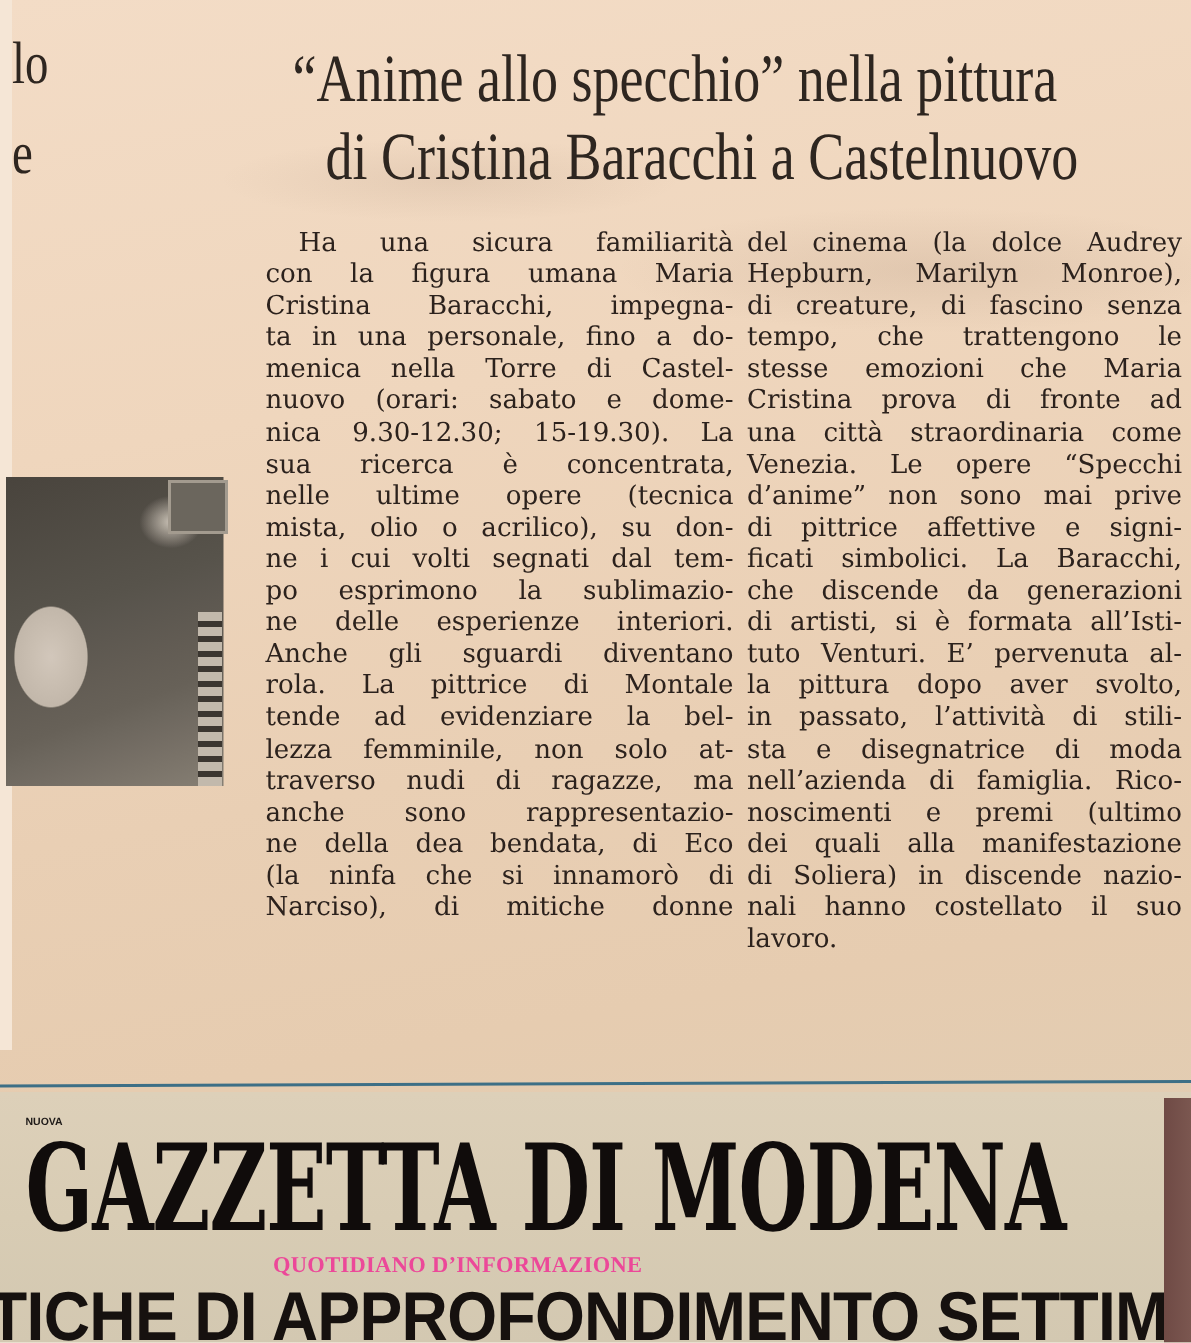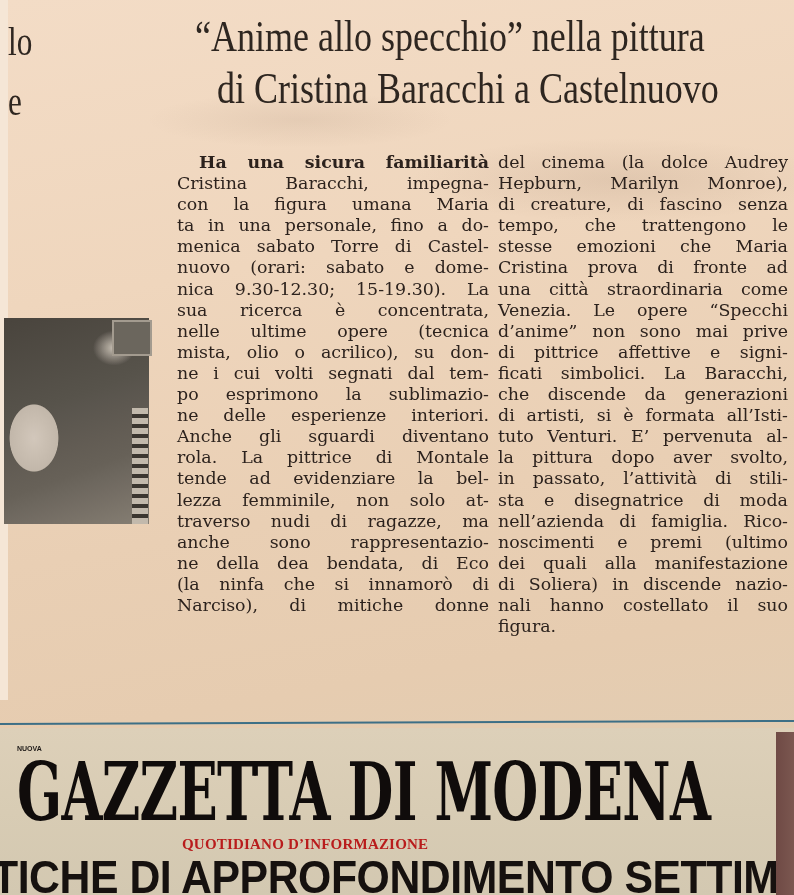--- a/index.html
+++ b/index.html
@@ -13,21 +13,21 @@
       position:absolute; left:0; top:0; width:794px; height:720px; pointer-events:none;
       background:
         radial-gradient(ellipse 300px 60px at 620px 180px, rgba(120,90,70,0.12), transparent 70%),
         radial-gradient(ellipse 220px 40px at 300px 120px, rgba(120,90,70,0.10), transparent 70%);
     }
     .edge-left { position:absolute; left:0; top:0; width:8px; height:700px; background:#f5e6d6; }
     .prev-col { position:absolute; left:8px; font-family:"Liberation Serif", serif; font-size:40px; color:#2e2620; transform:scaleX(0.78); transform-origin:left; }
     .prev-1 { top:18px; }
     .prev-2 { top:78px; }
     .headline {
-      position:absolute; left:195px; top:10px; width:600px;
+      position:absolute; left:195px; top:26px; width:600px;
       font-family:"Liberation Serif", serif; font-size:45px; line-height:52px; color:#2e2620;
       text-align:right;
     }
     .headline .line { display:block; white-space:nowrap; transform:scaleX(0.80); transform-origin:left; }
     .headline .l2 { margin-left:22px; }
     .photo {
       position:absolute; left:4px; top:318px; width:145px; height:206px;
       background:
         radial-gradient(ellipse 40px 55px at 30px 120px, #d8c6b2 0%, #c9b6a0 60%, transparent 62%),
         radial-gradient(ellipse 30px 25px at 110px 30px, #cfc0ad 0%, transparent 70%),
@@ -37,39 +37,39 @@
     .photo .frame { position:absolute; left:108px; top:2px; width:36px; height:32px; border:2px solid #a89a86; background:#6e6656; }
     .photo .strip { position:absolute; left:128px; top:90px; width:16px; height:116px; background:repeating-linear-gradient(180deg,#c8b8a2 0 6px,#3d362c 6px 10px); }
     .body-col {
       position:absolute; top:152px;
       font-family:"DejaVu Serif", serif; font-size:17.4px; line-height:21.1px; color:#2c221d;
       text-align:justify; text-align-last:justify;
     }
     .col1 { left:177px; width:312px; }
     .col2 { left:498px; width:290px; }
     .body-col .ln { display:block; white-space:nowrap; height:21.1px; overflow:visible; }
-    .body-col .ln.indent { padding-left:22px;font-weight:bold; }
+    .body-col .ln.indent { padding-left:22px; }
     .body-col .ln.last { text-align-last:left; }
     .rule {
       position:absolute; left:0; top:723px; width:794px; height:2px;
       background:#3d6f86; transform:rotate(-0.22deg); transform-origin:left;
     }
     .masthead-area {
       position:absolute; left:0; top:728px; width:794px; height:167px;
       background: linear-gradient(180deg, #ddd0b9 0%, #d8ccb4 50%, #d3c8b1 100%);
     }
     .nuova { position:absolute; left:17px; top:745px; font-family:"Liberation Sans", sans-serif; font-size:7px; font-weight:bold; color:#1d1917; }
     .masthead {
       position:absolute; left:17px; top:747px; font-family:"DejaVu Serif", serif; font-weight:bold;
       font-size:80px; line-height:90px; color:#100c0b; letter-spacing:-1px;
       transform:scaleX(0.66); transform-origin:left; white-space:nowrap;
     }
     .tagline {
       position:absolute; left:182px; top:836px; font-family:"Liberation Serif", serif; font-weight:bold;
-      font-size:15px; color:#b91c1c; white-space:nowrap; letter-spacing:0.2px;
+      font-size:15px; color:#ec4899; white-space:nowrap; letter-spacing:0.2px;
     }
     .banner {
       position:absolute; left:-8px; top:853px; font-family:"Liberation Sans", sans-serif; font-weight:bold;
       font-size:46px; line-height:48px; color:#16110f; white-space:nowrap; letter-spacing:-0.5px;
       transform:scaleX(0.93); transform-origin:left;
     }
     .edge-right { position:absolute; left:776px; top:732px; width:18px; height:163px; background:linear-gradient(90deg,#6f4a45,#7b5750); }
   </style>
 </head>
 <body>
@@ -85,24 +85,24 @@
   <span class="line l2">di Cristina Baracchi a Castelnuovo</span>
 </h1>
 
 <div class="photo">
   <div class="frame"></div>
   <div class="strip"></div>
 </div>
 
 <div class="body-col col1">
   <span class="ln indent">Ha una sicura familiarità</span>
+  <span class="ln">con la figura umana Maria</span>
   <span class="ln">Cristina Baracchi, impegna-</span>
-  <span class="ln">con la figura umana Maria</span>
   <span class="ln">ta in una personale, fino a do-</span>
-  <span class="ln">menica sabato Torre di Castel-</span>
+  <span class="ln">menica nella Torre di Castel-</span>
   <span class="ln">nuovo (orari: sabato e dome-</span>
   <span class="ln">nica 9.30-12.30; 15-19.30). La</span>
   <span class="ln">sua ricerca è concentrata,</span>
   <span class="ln">nelle ultime opere (tecnica</span>
   <span class="ln">mista, olio o acrilico), su don-</span>
   <span class="ln">ne i cui volti segnati dal tem-</span>
   <span class="ln">po esprimono la sublimazio-</span>
   <span class="ln">ne delle esperienze interiori.</span>
   <span class="ln">Anche gli sguardi diventano</span>
   <span class="ln">rola. La pittrice di Montale</span>
@@ -131,21 +131,21 @@
   <span class="ln">di artisti, si è formata all’Isti-</span>
   <span class="ln">tuto Venturi. E’ pervenuta al-</span>
   <span class="ln">la pittura dopo aver svolto,</span>
   <span class="ln">in passato, l’attività di stili-</span>
   <span class="ln">sta e disegnatrice di moda</span>
   <span class="ln">nell’azienda di famiglia. Rico-</span>
   <span class="ln">noscimenti e premi (ultimo</span>
   <span class="ln">dei quali alla manifestazione</span>
   <span class="ln">di Soliera) in discende nazio-</span>
   <span class="ln">nali hanno costellato il suo</span>
-  <span class="ln last">figura.</span>
+  <span class="ln last">lavoro.</span>
 </div>
 
 <div class="masthead-area"></div>
 <div class="rule"></div>
 <div class="nuova">NUOVA</div>
 <div class="masthead">GAZZETTA DI MODENA</div>
 <div class="tagline">QUOTIDIANO D’INFORMAZIONE</div>
 <div class="banner">TICHE DI APPROFONDIMENTO SETTIM</div>
 <div class="edge-right"></div>
 

